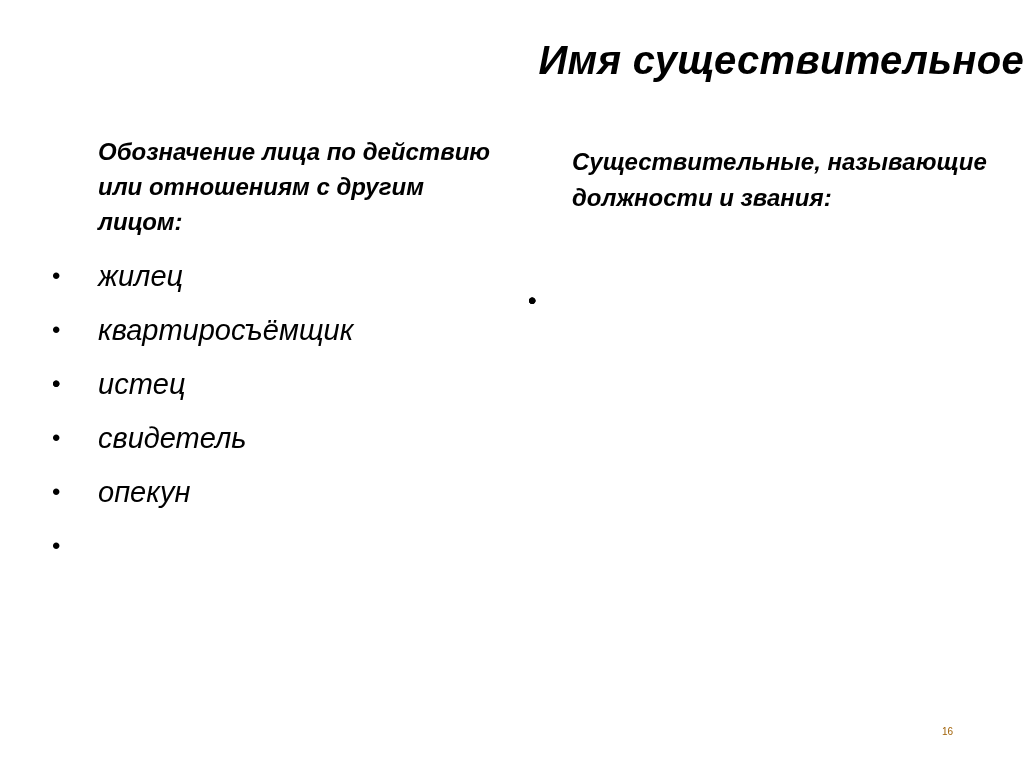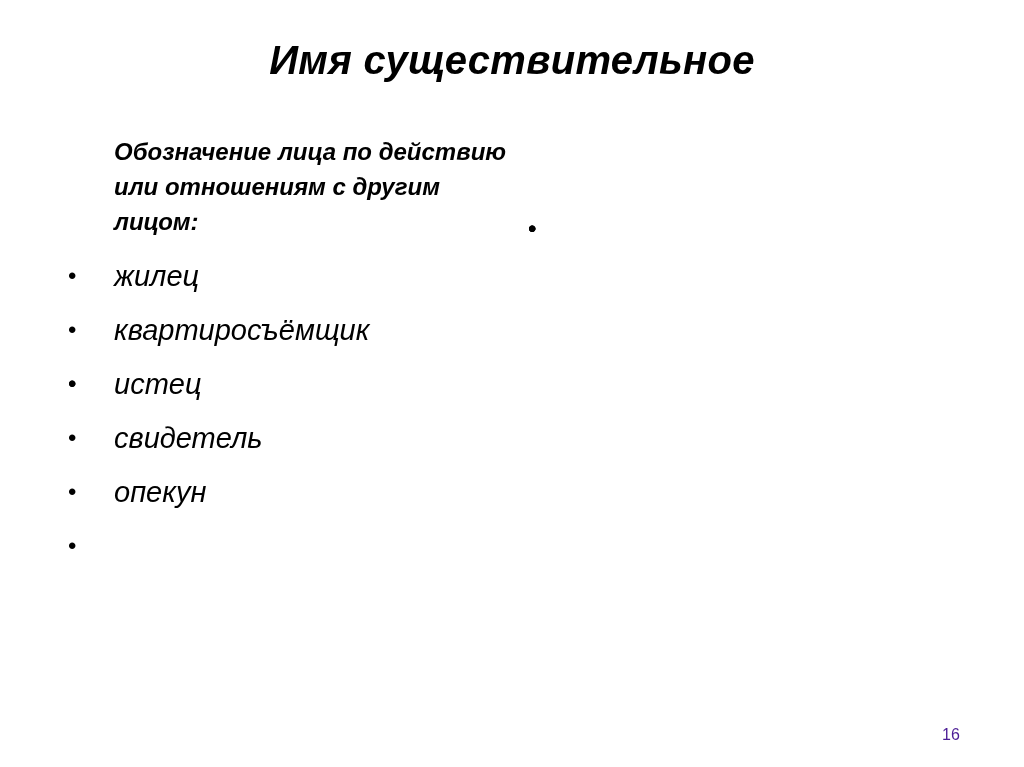--- a/index.html
+++ b/index.html
@@ -1,44 +1,44 @@
 <!DOCTYPE html>
 <html><head>
 <meta charset="utf-8">
 <style>
   html, body { margin:0; padding:0; }
   body {
     width:1024px; height:767px; background:#ffffff; position:relative; overflow:hidden;
     font-family:"Liberation Sans", "DejaVu Sans", sans-serif; color:#000;
   }
   .title {
-    position:absolute; left:0; top:38px; width:1024px; text-align:center;
+    position:absolute; left:0; top:38px; width:1024px; text-align:right;
     font-size:40px; font-weight:bold; font-style:italic; letter-spacing:0.3px;
   }
   .col { position:absolute; }
-  .col-left { left:52px; top:134px; width:440px;margin-left:16px; }
+  .col-left { left:52px; top:134px; width:440px; }
   .col-right { left:528px; top:144px; width:460px; }
   .heading {
     font-weight:bold; font-style:italic; font-size:24px; line-height:35px;
     padding-left:46px; margin:0;
   }
   .col-right .heading { padding-left:44px; line-height:36px; }
   ul.list { list-style:none; margin:0; padding:0; }
   ul.list li {
     position:relative; padding-left:46px; font-style:italic; font-size:29px;
     line-height:34px; margin-bottom:20px;
   }
   .col-left ul.list { margin-top:20px; }
   .col-right ul.list { margin-top:66px; }
   .col-right ul.list li { padding-left:43px; line-height:38px; margin-bottom:16px; }
   .bullet {
     position:absolute; left:0; top:0; font-style:normal; font-size:24px;
   }
   .slide-number {
-    position:absolute; left:942px; top:726px; font-size:16px; color:#4c1d95;
+    position:absolute; left:942px; top:726px; font-size:10px; color:#a16207;
   }
 </style>
 </head>
 <body>
 
 <div class="title">Имя существительное</div>
 
 <div class="col col-left">
   <p class="heading">Обозначение лица по действию или отношениям с другим лицом:</p>
   <ul class="list">
@@ -46,20 +46,21 @@
     <li><span class="bullet">•</span><span>квартиросъёмщик</span></li>
     <li><span class="bullet">•</span></li>
     <li><span class="bullet">•</span><span>истец</span></li>
     <li><span class="bullet">•</span><span>свидетель</span></li>
     <li><span class="bullet">•</span><span>опекун</span></li>
     <li><span class="bullet">•</span></li>
   </ul>
 </div>
 
 <div class="col col-right">
+  <p class="heading">Существительные, называющие должности и звания:</p>
   <ul class="list">
     <li><span class="bullet">•</span></li>
     <li><span class="bullet">•</span></li>
     <li><span class="bullet">•</span></li>
   </ul>
 </div>
 
 <div class="slide-number">16</div>
 
 </body></html>

